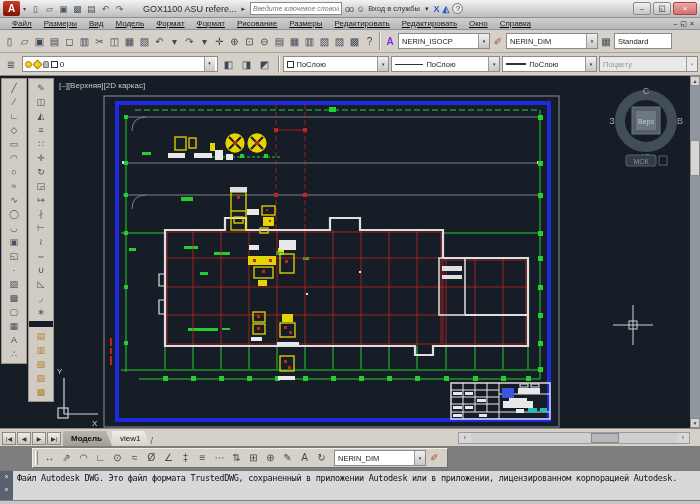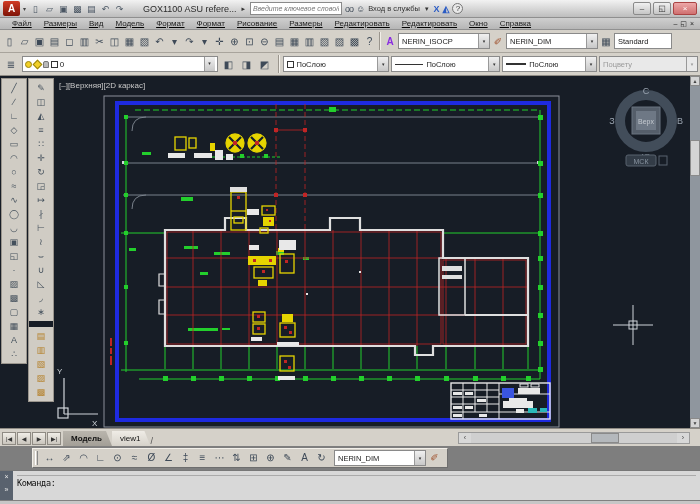--- a/index.html
+++ b/index.html
@@ -592,18 +592,18 @@
       <span class="icon" style="color:#a0522d;" data-name="dim-style-icon">✐</span>
     </div>
   </div>
 
   <div class="cmd" data-name="command-line-window">
     <div class="cmdgrip" data-name="command-window-dock">
       <span data-name="command-close-icon">×</span>
       <span data-name="command-expand-icon">»</span>
     </div>
     <div class="cmdtext" data-name="command-text-area">
-      <div class="cmdprompt" data-name="command-prompt">Команда:</div>
+      <div class="cmdline1" data-name="command-history">Файл Autodesk DWG. Это файл формата TrustedDWG, сохраненный в приложении Autodesk или в приложении, лицензированном корпорацией Autodesk.</div>
     </div>
   </div>
 
   <div class="sliver" data-name="statusbar-cutoff"></div>
 </div>
 
 </body></html>

